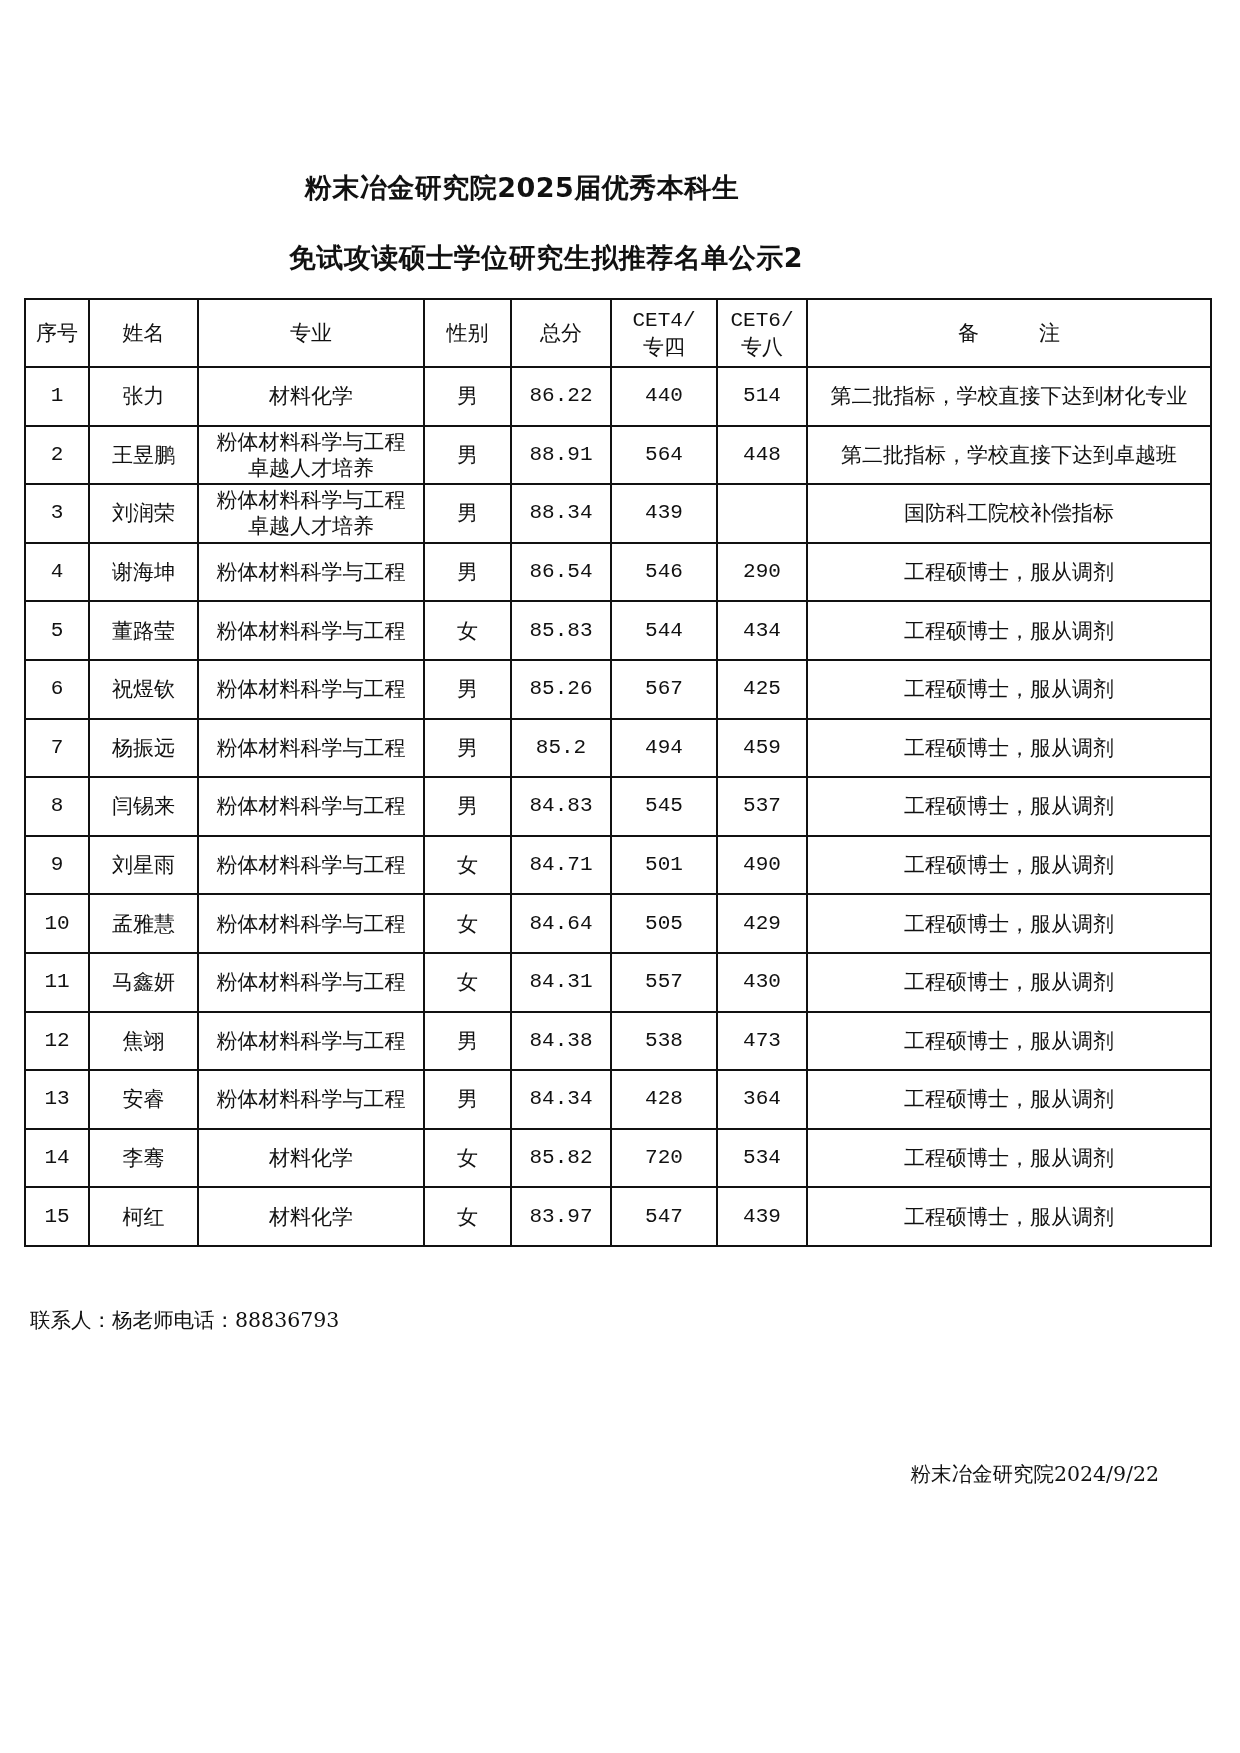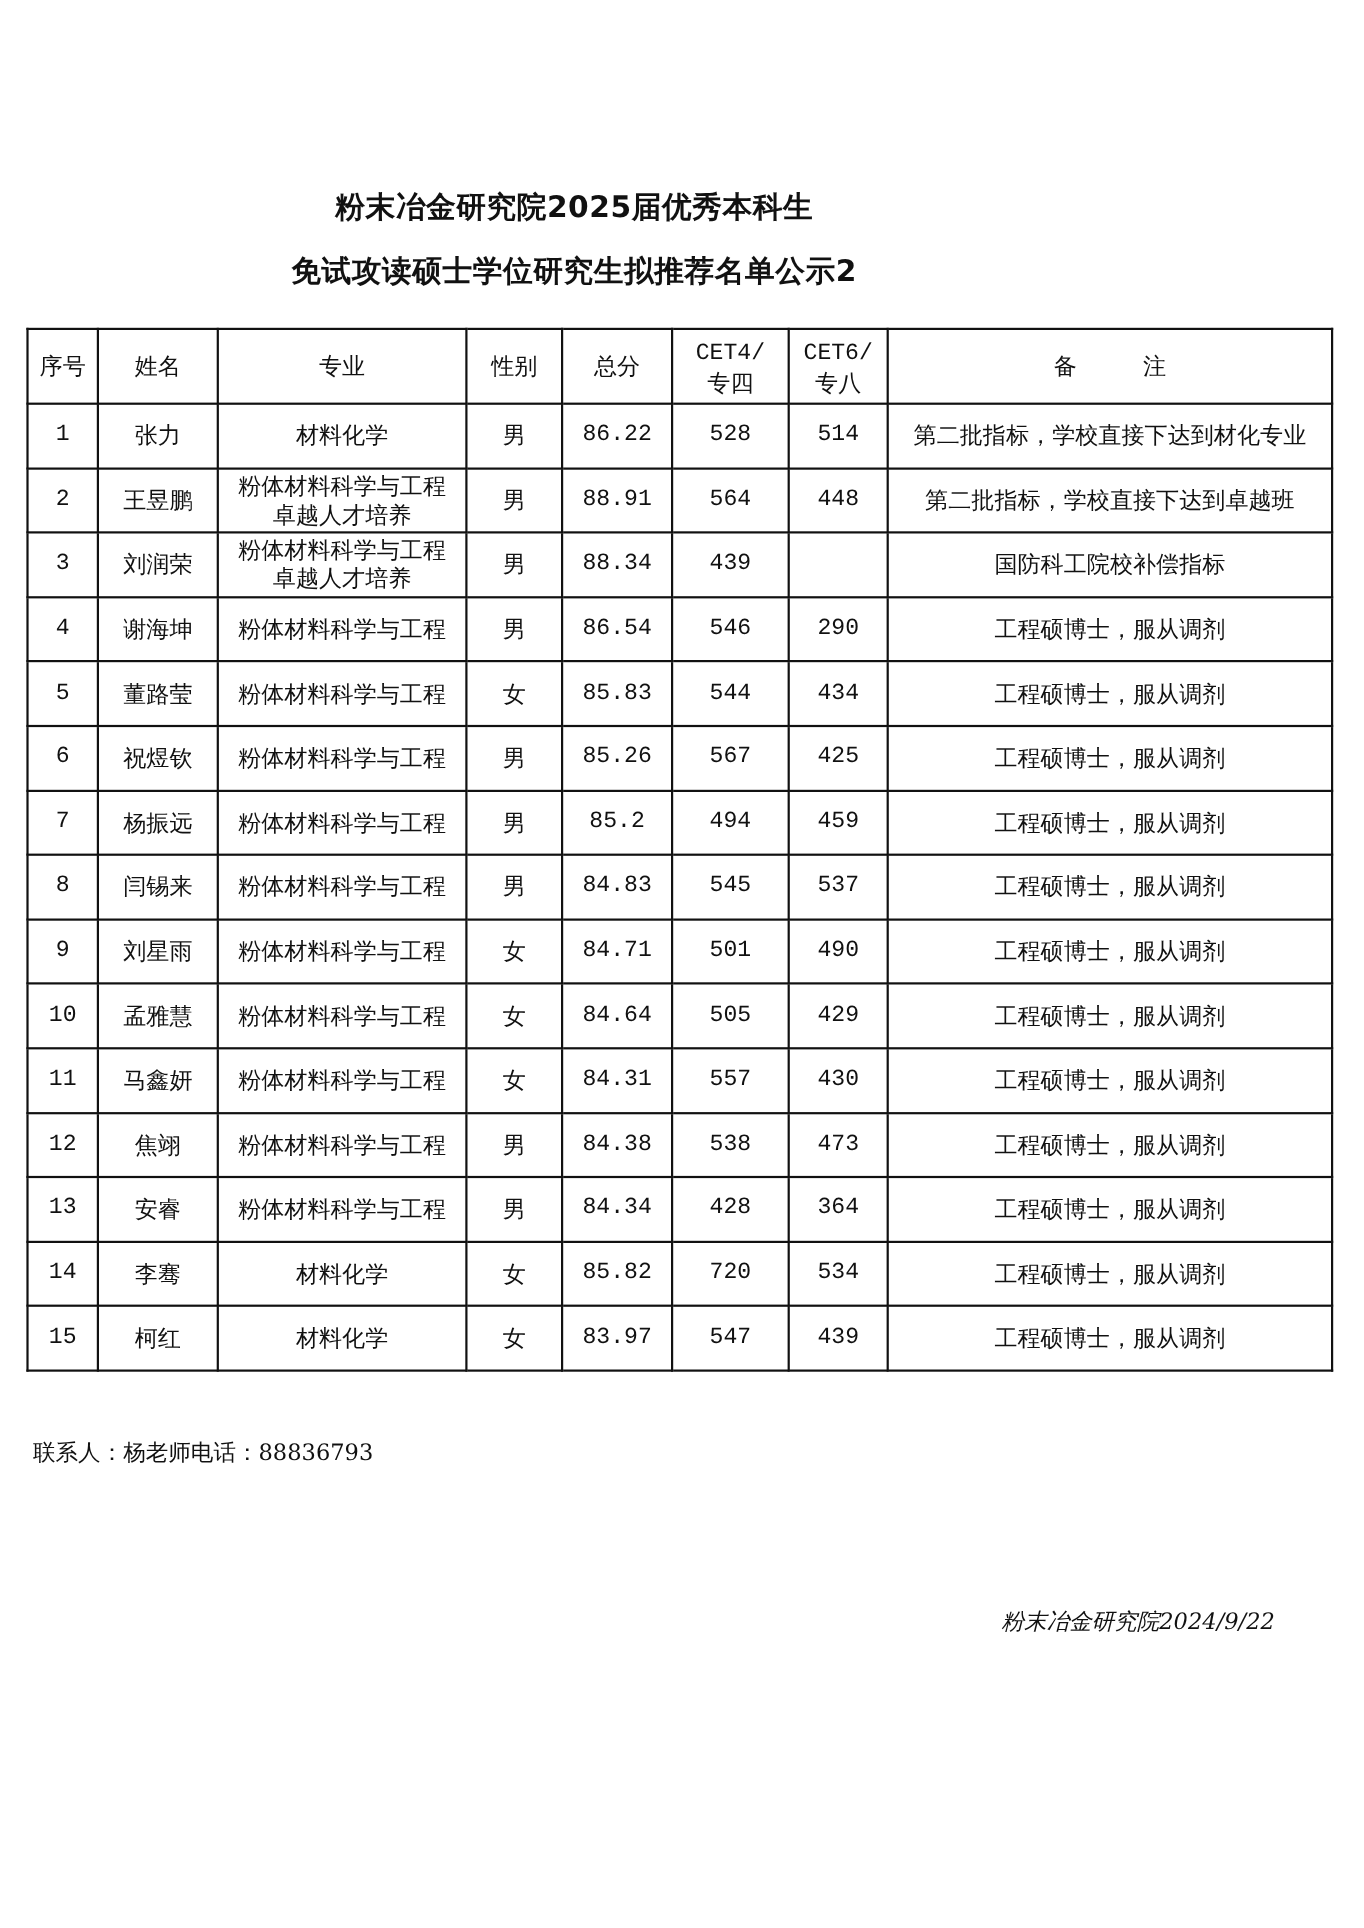--- a/index.html
+++ b/index.html
@@ -2,31 +2,31 @@
 <html><head>
 <meta charset="utf-8">
 <style>
   html, body { margin:0; padding:0; background:#ffffff; }
   body { width:1240px; height:1753px; position:relative; overflow:hidden;
          font-family:"DejaVu Serif","Liberation Serif",serif; color:#111; }
   .title { position:absolute; left:0; width:1044px; text-align:center;
            font-family:"DejaVu Sans","Liberation Sans",sans-serif; font-weight:bold;
            font-size:27px; letter-spacing:0.5px; }
   .title.t1 { top:170px; }
-  .title.t2 { top:228px; }
+  .title.t2 { top:240px;margin-left:24px; }
   table.roster { position:absolute; left:24px; top:298px; width:1186px;
                  border-collapse:collapse; table-layout:fixed;border-radius:22px; }
   table.roster td, table.roster th { border:2px solid #111; text-align:center;
                  vertical-align:middle; font-weight:normal; font-size:21px;
                  padding:0; line-height:26px; }
   table.roster th { height:66px; }
   table.roster td { height:56.6px; }
   .num { font-family:"Liberation Mono","DejaVu Sans Mono",monospace; font-size:21px; }
   .notes { position:absolute; left:30px; top:1305px; font-size:20.5px; line-height:30px; }
-  .sign { position:absolute; right:81px; top:1460px; font-size:20.5px;font-style:italic; }
+  .sign { position:absolute; right:81px; top:1460px; font-size:20.5px; }
   .remark-head span { display:inline-block; }
 </style>
 </head>
 <body>
 
 <div class="title t1">粉末冶金研究院2025届优秀本科生</div>
 <div class="title t2">免试攻读硕士学位研究生拟推荐名单公示2</div>
 
 <table class="roster">
   <colgroup>
@@ -53,21 +53,21 @@
   </thead>
   <tbody id="rows">
       <tr>
         <td class="num">1</td>
         <td>张力</td>
         <td>
           <div>材料化学</div>
         </td>
         <td>男</td>
         <td class="num">86.22</td>
-        <td class="num">528</td>
+        <td class="num">440</td>
         <td class="num">514</td>
         <td>第二批指标，学校直接下达到材化专业</td>
       </tr>
       <tr>
         <td class="num">2</td>
         <td>王昱鹏</td>
         <td>
           <div>粉体材料科学与工程</div>
           <div>卓越人才培养</div>
         </td>

